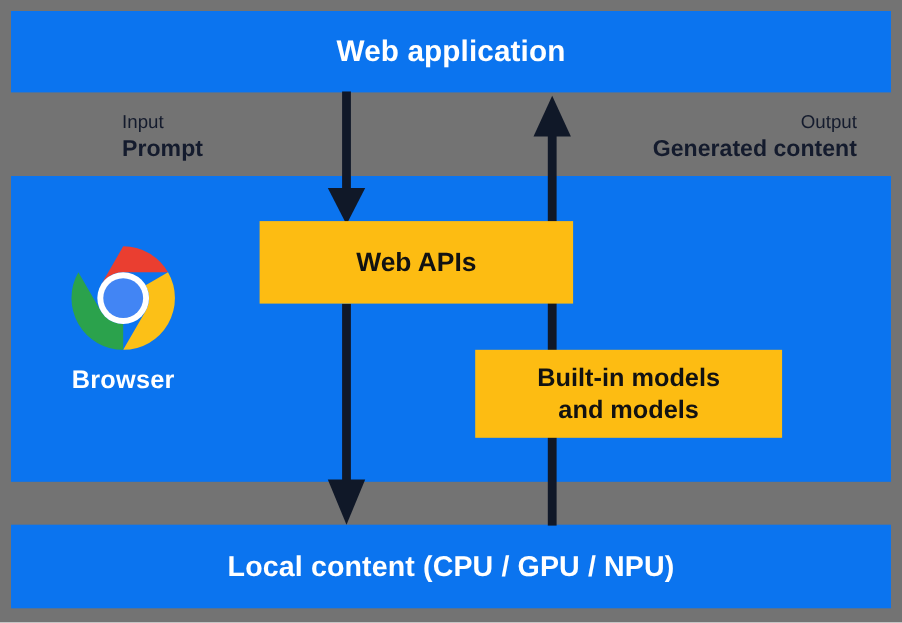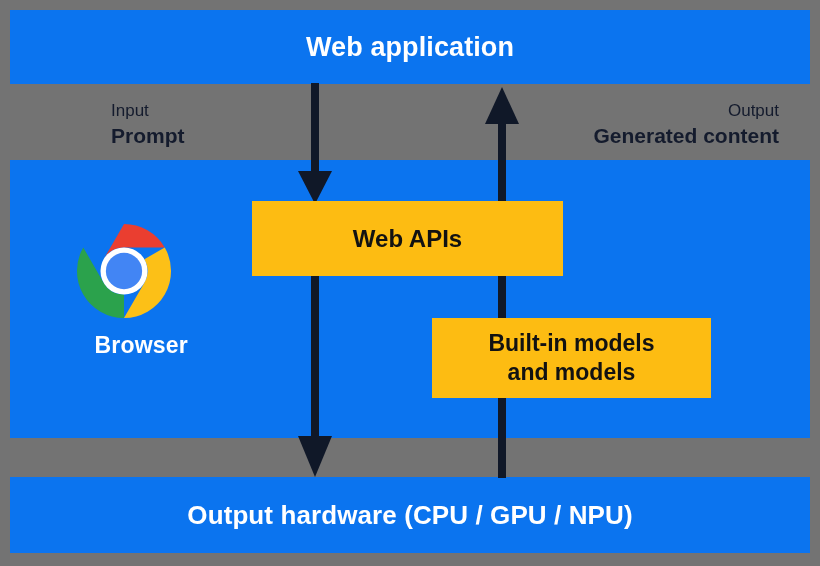--- a/index.html
+++ b/index.html
@@ -86,24 +86,24 @@
   }
 
   
   .arrow {
     position: absolute;
   }
 
   
   #browser-block {
     position: absolute;
-    left: 60px;
+    left: 48px;
     top: 222px;
     width: 128px;
-    text-align: right;
+    text-align: center;
   }
   #chrome-icon {
     display: block;
     margin: 0 auto;
   }
   #browser-label {
     display: block;
     margin-top: 12px;
     color: #ffffff;
     font-size: 23px;
@@ -118,23 +118,23 @@
     color: #121212;
     font-weight: bold;
     display: flex;
     align-items: center;
     justify-content: center;
     text-align: center;
     line-height: 1.24;
     box-sizing: border-box;
   }
   #box-web-apis {
-    left: 252px;
+    left: 236px;
     top: 201px;
-    width: 311px;
+    width: 285px;
     height: 75px;
     font-size: 24px;
   }
   #box-builtin-models {
     left: 432px;
     top: 318px;
     width: 279px;
     height: 80px;
     font-size: 23px;
   }
@@ -144,21 +144,21 @@
 
 <div id="stage">
 
   <div class="band" id="band-web-application">
     <span class="band-title">Web application</span>
   </div>
 
   <div class="band" id="band-browser"></div>
 
   <div class="band" id="band-local-hardware">
-    <span class="band-title">Output hardware (CPU / GPU / NPU)</span>
+    <span class="band-title">Local content (CPU / GPU / NPU)</span>
   </div>
 
   <div class="side-label" id="label-input">
     <span class="kicker">Input</span>
     <span class="value">Prompt</span>
   </div>
 
   <div class="side-label" id="label-output">
     <span class="kicker">Output</span>
     <span class="value">Generated content</span>

